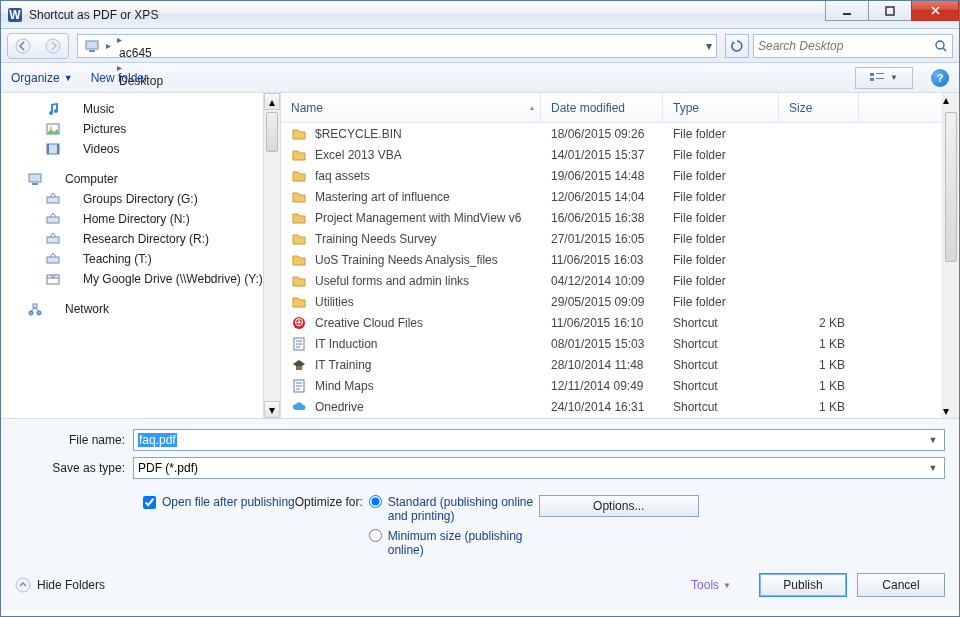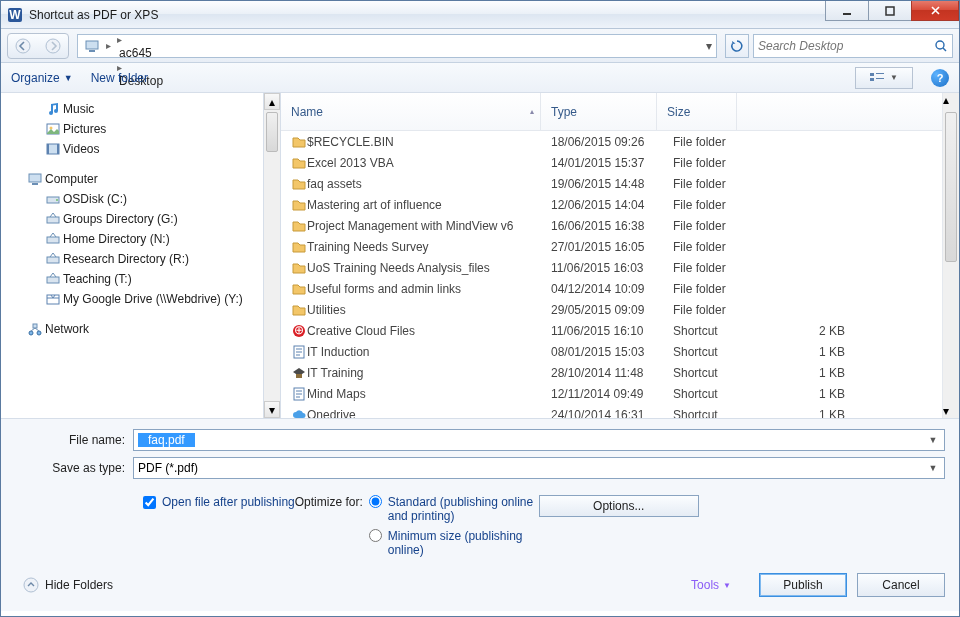--- a/index.html
+++ b/index.html
@@ -32,53 +32,53 @@
 .toolbar .spacer{flex:1;}
 .toolbar .view-btn{width:58px;height:22px;border:1px solid #b7c3d3;background:linear-gradient(#fbfdff,#e5ecf5);display:flex;align-items:center;justify-content:center;gap:6px;}
 .toolbar .help-btn{width:18px;height:18px;border-radius:50%;background:radial-gradient(circle at 30% 30%,#5db3ff,#1b6fc7);color:#fff;display:flex;align-items:center;justify-content:center;font-weight:bold;font-size:11px;}
 
 
 .mainsplit{display:flex;height:326px;border-bottom:1px solid #d6dee9;}
 .navpane{width:280px;border-right:1px solid #d6dee9;position:relative;overflow:hidden;background:#fff;padding:6px 0;}
 .navpane .scroll{position:absolute;right:0;top:0;bottom:0;width:17px;background:#f0f0f0;border-left:1px solid #d6dee9;}
 .navpane .scr-btn{height:17px;background:linear-gradient(#f8f8f8,#e6e6e6);border:1px solid #ccc;display:flex;align-items:center;justify-content:center;}
 .navpane .scr-thumb{position:absolute;left:2px;right:2px;top:19px;height:40px;background:linear-gradient(#f0f0f0,#d8d8d8);border:1px solid #bbb;border-radius:2px;}
-.tree-item{display:flex;align-items:center;height:20px;padding-left:26px;gap:2px;color:#222;}
+.tree-item{display:flex;align-items:center;height:20px;padding-left:26px;gap:22px;color:#222;}
 .tree-item.l2{padding-left:44px;}
 .tree-group{margin-top:10px;}
 .tree-item .ticon{width:16px;height:16px;display:flex;align-items:center;justify-content:center;}
 
 
 .listpane{flex:1;display:flex;flex-direction:column;position:relative;}
-.colhdr{height:38px;display:flex;align-items:center;border-bottom:1px solid #e4e8ee;background:linear-gradient(#ffffff,#f6f8fb);}
+.colhdr{height:30px;display:flex;align-items:center;border-bottom:1px solid #e4e8ee;background:linear-gradient(#ffffff,#f6f8fb);}
 .colhdr .col{padding-left:10px;color:#355a8a;font-size:12px;border-right:1px solid #e4e8ee;height:100%;display:flex;align-items:center;gap:4px;}
 .filelist{flex:1;overflow:hidden;position:relative;}
 .filerow{display:flex;align-items:center;height:21px;}
 .filerow .cell{padding-left:10px;color:#444;white-space:nowrap;overflow:hidden;text-overflow:ellipsis;}
-.filerow .namecell{display:flex;align-items:center;}
+.filerow .namecell{display:flex;align-items:center;gap:8px;}
 .filerow .ficon{width:16px;height:16px;flex-shrink:0;}
 .listpane .scroll{position:absolute;right:0;top:0;bottom:0;width:17px;background:#f0f0f0;border-left:1px solid #e4e8ee;}
 
 
 .bottom{padding:10px 14px 0 14px;background:#f4f7fb;}
 .formrow{display:flex;align-items:center;margin-bottom:6px;}
 .formrow label{width:118px;text-align:right;padding-right:8px;color:#222;}
 .formrow .field{flex:1;height:22px;border:1px solid #8aa4c1;background:#fff;display:flex;align-items:center;padding:0 4px;position:relative;}
-.formrow .field .sel{background:#3399ff;color:#fff;padding:0 10px;}
+.formrow .field .sel{background:#3399ff;color:#fff;padding:0 1px;}
 .formrow .dd-arrow{position:absolute;right:2px;top:2px;bottom:2px;width:18px;display:flex;align-items:center;justify-content:center;}
 
 .optrow{display:flex;align-items:flex-start;padding:10px 0 6px 128px;}
 .optrow .chk{display:flex;align-items:center;gap:6px;color:#15428b;}
 .optimize{display:flex;gap:6px;}
 .optimize .lbl{color:#222;}
 .radios{display:flex;flex-direction:column;gap:6px;}
 .radios label{display:flex;align-items:flex-start;gap:6px;color:#15428b;max-width:170px;}
 .options-btn{width:160px;height:22px;border:1px solid #8aa4c1;background:linear-gradient(#fbfdff,#e5ecf5);display:flex;align-items:center;justify-content:center;color:#222;}
 
-.footer{display:flex;align-items:center;padding:10px 14px 14px 22px;gap:10px;background:#f4f7fb;}
+.footer{display:flex;align-items:center;padding:10px 14px 14px 14px;gap:10px;background:#f4f7fb;}
 .footer .hide{display:flex;align-items:center;gap:6px;color:#222;}
 .footer .spacer{flex:1;}
 .footer .tools{color:#8b5cf6;display:flex;align-items:center;gap:4px;margin-right:18px;}
 .footer .btn{width:88px;height:24px;border:1px solid #8aa4c1;background:linear-gradient(#fbfdff,#e5ecf5);display:flex;align-items:center;justify-content:center;color:#222;}
 .footer .btn.primary{border:1px solid #3b8fe0;box-shadow:0 0 0 1px #7fb9ef inset;}
 
 
 .i-folder{fill:#f3c668;stroke:#c79a3a;}
 .i-note{fill:#fff;stroke:#5d82b0;}
 </style>
@@ -211,29 +211,20 @@
               <rect x="5" y="12" width="6" height="2" fill="#6b8fb5"></rect>
             </svg>
           </span>
         <span>Computer</span>
       </div>
       <div id="nav-computer">
           <div class="tree-item l2">
             <span class="ticon">
               <svg width="16" height="16">
                 <rect x="2" y="6" width="12" height="6" fill="#d9e4ef" stroke="#6b8fb5"></rect>
-                <circle cx="12" cy="9" r="1" fill="#6fbf6f"></circle>
-              </svg>
-            </span>
-            <span>OSDisk (C:)</span>
-          </div>
-          <div class="tree-item l2">
-            <span class="ticon">
-              <svg width="16" height="16">
-                <rect x="2" y="6" width="12" height="6" fill="#d9e4ef" stroke="#6b8fb5"></rect>
                 <path d="M5 6 L8 2 L11 6" fill="none" stroke="#6b8fb5"></path>
               </svg>
             </span>
             <span>Groups Directory (G:)</span>
           </div>
           <div class="tree-item l2">
             <span class="ticon">
               <svg width="16" height="16">
                 <rect x="2" y="6" width="12" height="6" fill="#d9e4ef" stroke="#6b8fb5"></rect>
                 <path d="M5 6 L8 2 L11 6" fill="none" stroke="#6b8fb5"></path>
@@ -290,20 +281,21 @@
       <div class="scr-btn" style="position:absolute;bottom:0;left:0;right:0">▾</div>
     </div>
   </div>
 
   <div class="listpane">
     <div class="colhdr">
       <div class="col" style="width:260px">
           <span>Name</span>
           <span style="font-size:8px;margin-left:auto;margin-right:6px;color:#88a">▴</span>
         </div>
+      <div class="col" style="width:122px">Date modified</div>
       <div class="col" style="width:116px">Type</div>
       <div class="col" style="width:80px">Size</div>
     </div>
     <div class="filelist" id="filelist">
         <div class="filerow">
           <div class="cell namecell" style="width:260px">
             <span class="ficon"><svg width="16" height="16">
                 <path d="M2 4 H7 L9 6 H14 V13 H2 Z" class="i-folder" stroke-width="1"></path>
               </svg></span>
             <span>$RECYCLE.BIN</span>

